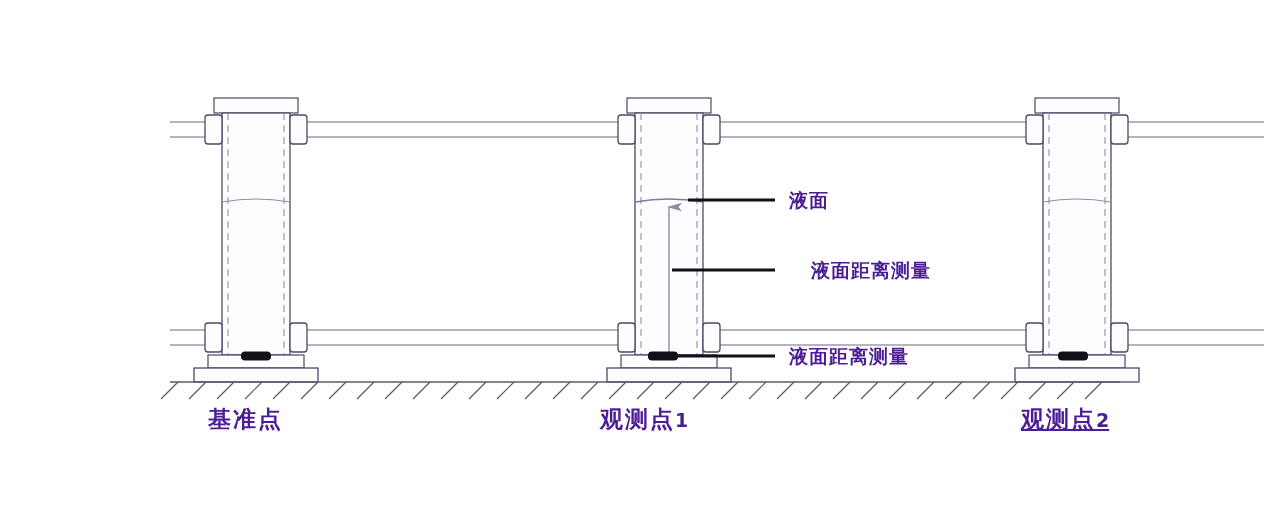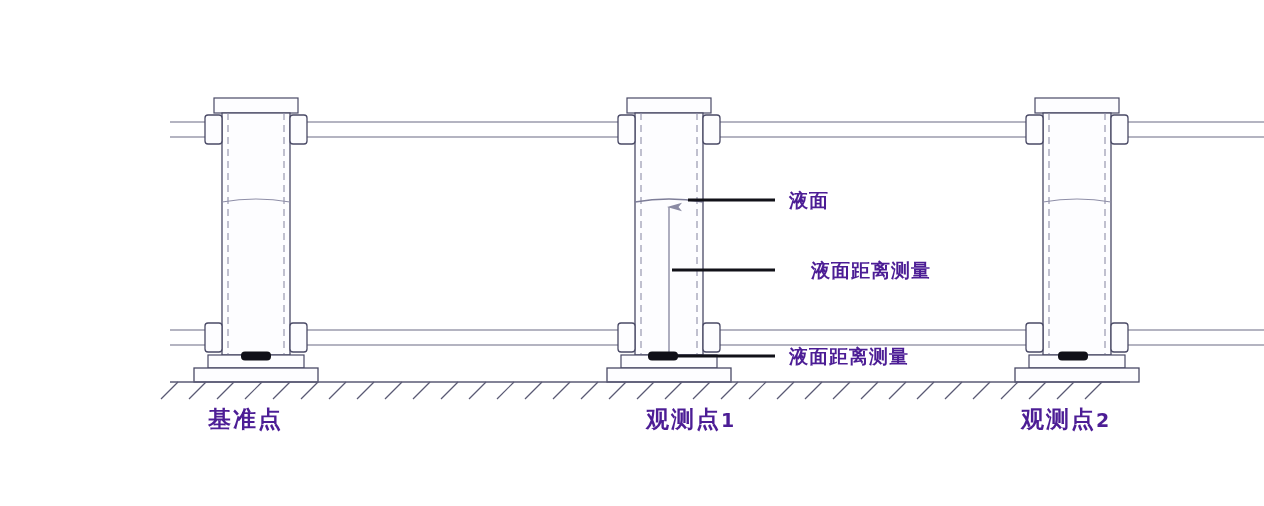--- a/index.html
+++ b/index.html
@@ -170,21 +170,21 @@
   <div class="cjk-label callout-label" style="left:789px; top:191px;">液面</div>
 
   <div class="cjk-label callout-label" style="left:811px; top:261px;">液面距离测量</div>
 
   <div class="cjk-label callout-label" style="left:789px; top:347px;">液面距离测量</div>
 
   <div class="cjk-label station-label" style="left:208px; top:408px;">
     <span>基准点</span><span class="idx"></span>
   </div>
 
-  <div class="cjk-label station-label" style="left:646px; top:408px;">
+  <div class="cjk-label station-label" style="left:600px; top:408px;">
     <span>观测点</span><span class="idx">1</span>
   </div>
 
-  <div class="cjk-label station-label" style="left:1021px; top:408px;">
+  <div class="cjk-label station-label" style="left:1021px; top:408px;text-decoration:underline;">
     <span>观测点</span><span class="idx">2</span>
   </div>
 
 </div>
 
 </body></html>

